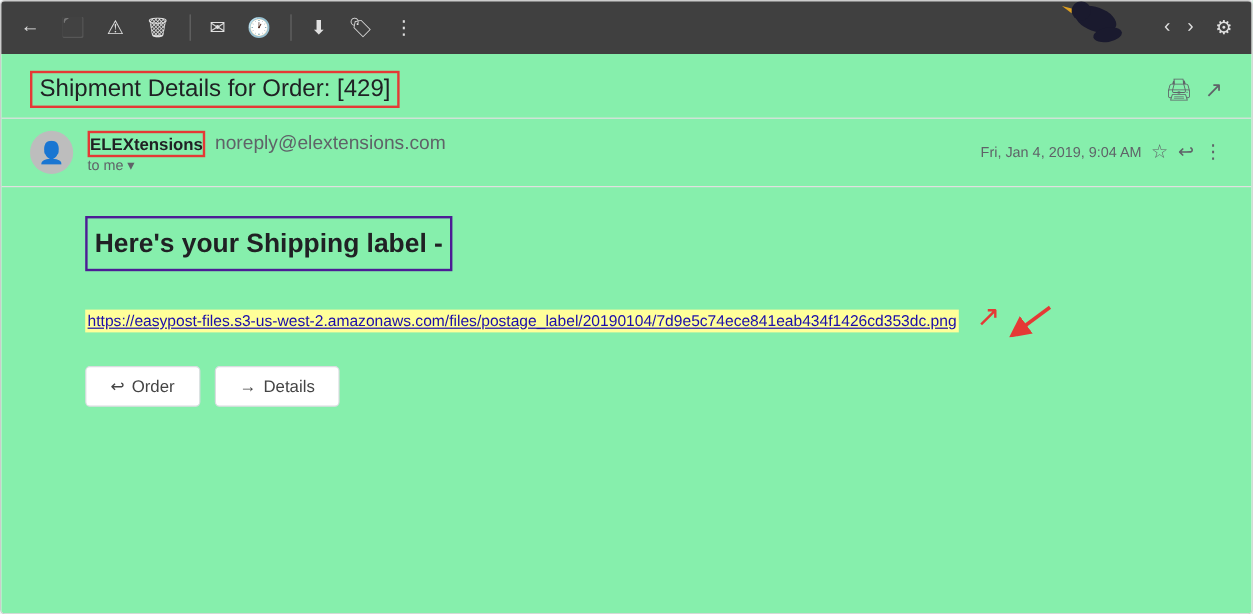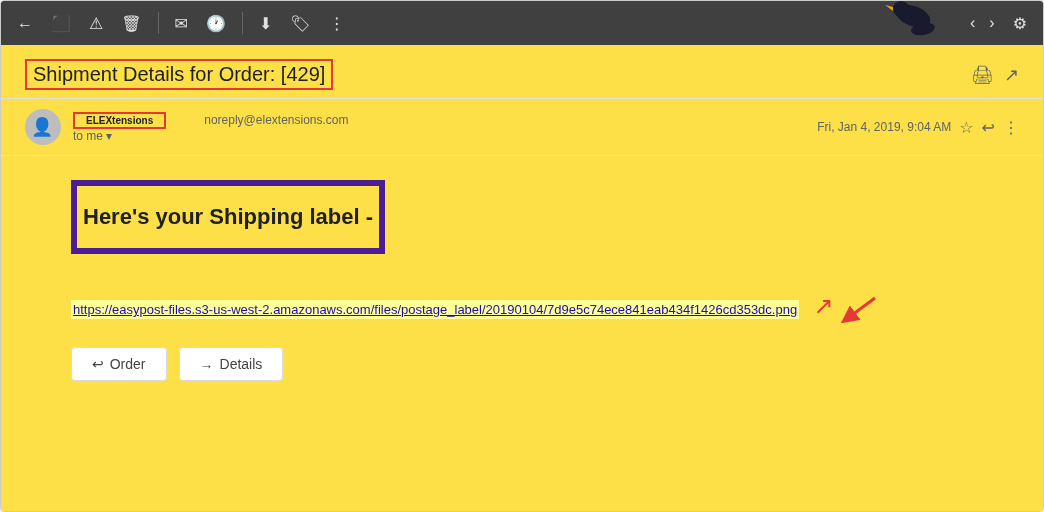--- a/index.html
+++ b/index.html
@@ -65,21 +65,21 @@
       align-items: flex-start;
       justify-content: center;
       font-size: 28px;
       color: #2a2a2a;
       transform: scaleX(-1);
     }
 
     
     .email-view {
       flex: 1;
-      background: #fde047;
+      background: #86efac;
       overflow-y: auto;
       padding: 0;
     }
 
     
     .email-subject-row {
       display: flex;
       align-items: center;
       padding: 14px 24px 8px 24px;
       border-bottom: 1px solid #e0e0e0;
@@ -126,29 +126,28 @@
       display: flex;
       flex-direction: column;
     }
     .sender-name-row {
       display: flex;
       align-items: center;
       gap: 8px;
     }
     .sender-name {
       font-weight: 600;
-      font-size: 10px;
+      font-size: 14px;
       color: #202124;
       border: 2px solid #e53935;
-      padding: 1px 11px;
+      padding: 1px 0;
     }
     .sender-email {
-      font-size: 12px;
-      color: #5f6368;
-      margin-left: 30px;
+      font-size: 16px;
+      color: #5f6368;
     }
     .sender-to {
       font-size: 12px;
       color: #5f6368;
       display: flex;
       gap: 3px;
     }
     .sender-meta {
       margin-left: auto;
       display: flex;
@@ -166,24 +165,24 @@
     }
 
     
     .email-body {
       padding: 24px 70px 24px 70px;
     }
     .email-main-text {
       font-size: 22px;
       font-weight: 700;
       color: #202124;
-      border: 6px solid #4c1d95;
+      border: 2px solid #4c1d95;
       display: inline-block;
-      padding: 18px 6px;
-      margin-bottom: 38px;
+      padding: 8px 6px;
+      margin-bottom: 24px;
     }
     .email-link-row {
       margin-bottom: 8px;
     }
     .email-link {
       color: #1a0dab;
       font-size: 13px;
       text-decoration: underline;
       cursor: pointer;
       background: #ffff99;

